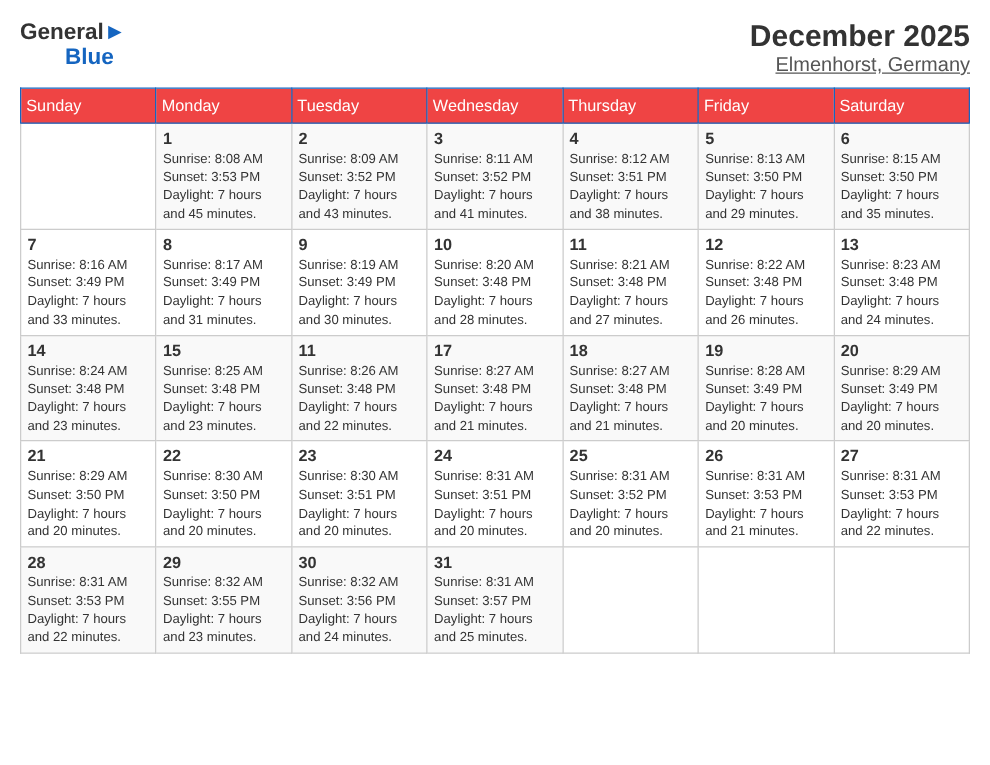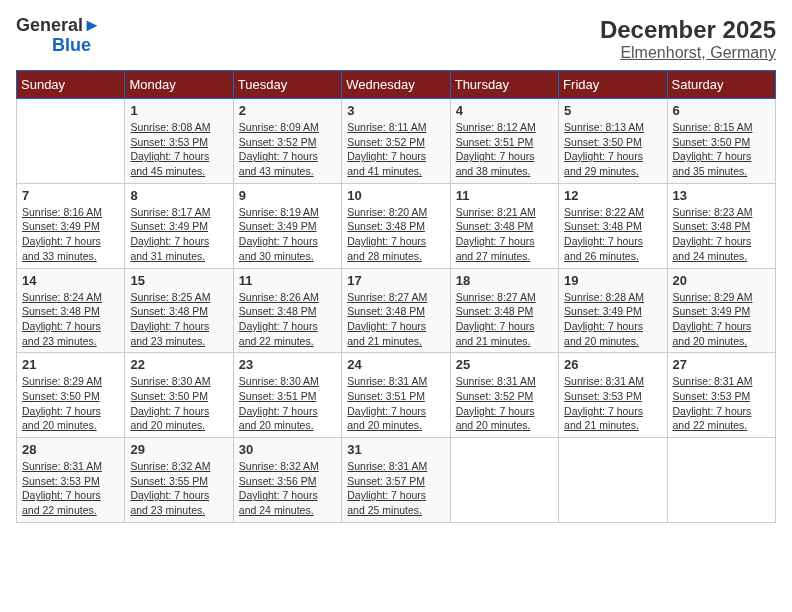--- a/index.html
+++ b/index.html
@@ -46,21 +46,21 @@
       font-size: 16px;
       color: #555;
       text-decoration: underline;
     }
     table {
       width: 100%;
       border-collapse: collapse;
       font-size: 11px;
     }
     thead tr {
-      background-color: #7f1d1d;
+      background-color: #ef4444;
       color: #fff;
     }
     thead th {
       padding: 6px 4px;
       text-align: left;
       font-size: 13px;
       font-weight: normal;
       border: 1px solid #1565c0;
     }
     tbody tr {
@@ -82,21 +82,20 @@
       font-size: 13px;
       font-weight: bold;
       color: #333;
       display: block;
       margin-bottom: 2px;
     }
     .day-info {
       color: #333;
       line-height: 1.4;
       font-size: 10.5px;
-      text-decoration: underline;
     }
     .empty-cell {
       background: #fff;
     }
   </style>
 </head>
 <body>
 
 <div class="header">
   <div class="logo">

